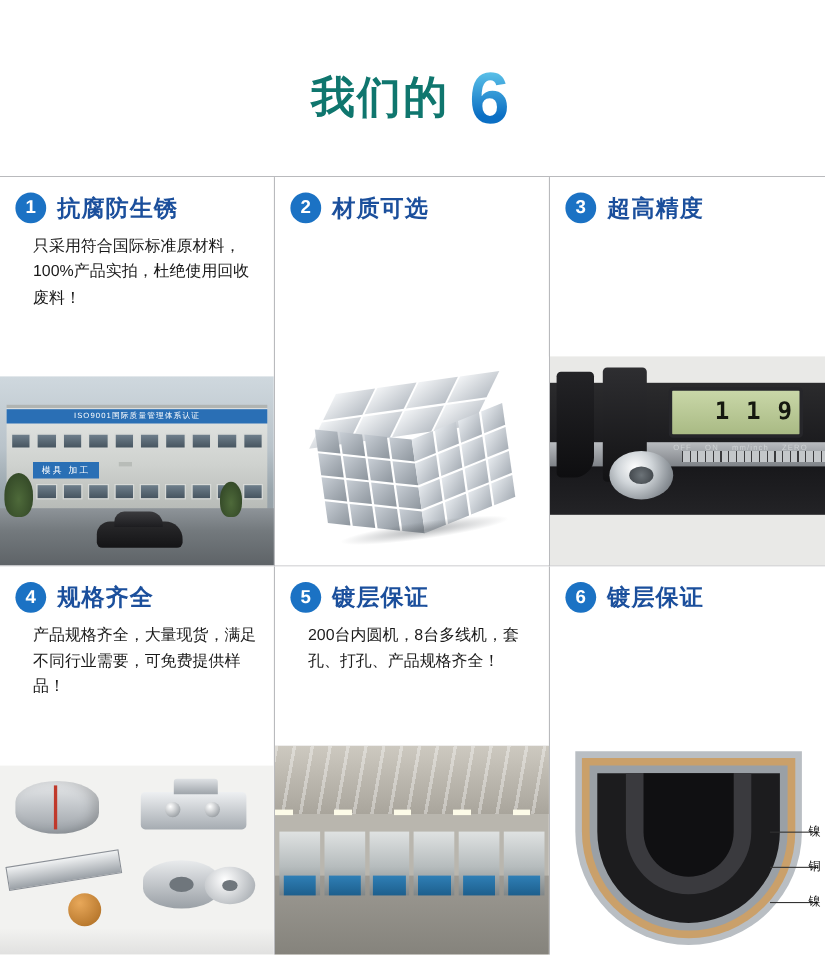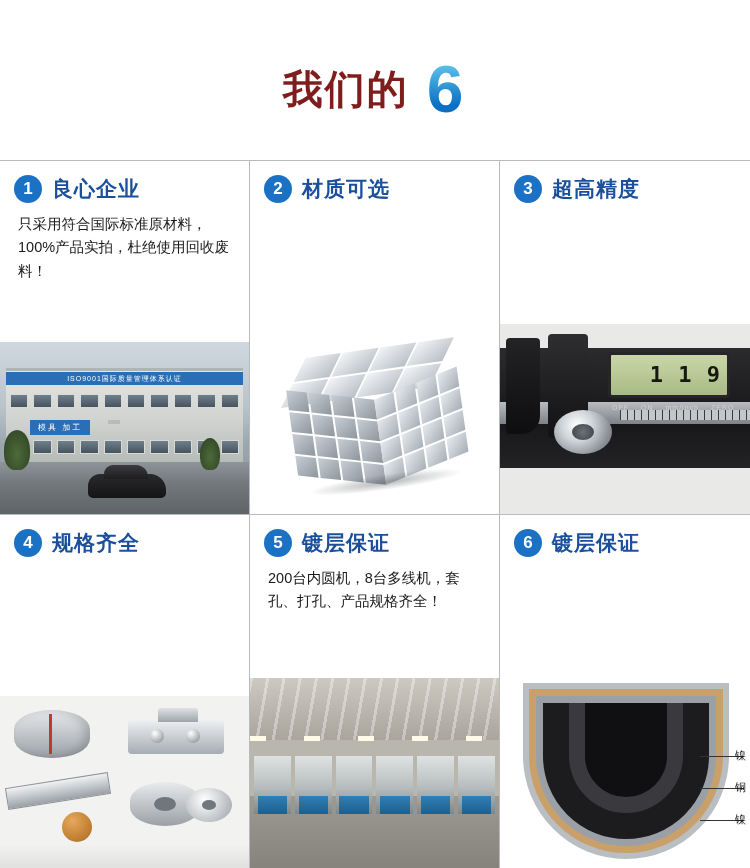--- a/index.html
+++ b/index.html
@@ -27,21 +27,21 @@
   }
   .title-row {
     display: flex;
     align-items: center;
     justify-content: center;
     gap: 14px;
   }
   .title-cn {
     font-size: 40px;
     font-weight: bold;
-    color: #7f1d1d;
+    color: #0f766e;
     letter-spacing: 2px;
     line-height: 1;
   }
   .title-num {
     font-size: 66px;
     font-weight: bold;
     line-height: 1;
     background: linear-gradient(180deg, #6dd3f0 0%, #0b6fc4 75%);
     -webkit-background-clip: text;
     background-clip: text;
@@ -98,21 +98,21 @@
   .cell-title {
     font-size: 21px;
     font-weight: bold;
     color: #1b4f9c;
     letter-spacing: 1px;
   }
   .cell-text {
     font-size: 14.5px;
     line-height: 1.62;
     color: #1a1a1a;
-    margin: 0 0 8px 4px;
+    margin: 0 0 8px 16px;
   }
 
   .media {
     position: absolute;
     left: 0; right: 0; bottom: 0;
     overflow: hidden;
     padding-left: 25px;
   }
 
   
@@ -395,21 +395,21 @@
       <span class="title-cn">我们的</span>
       <span class="title-num">6</span>
     </div>
   </div>
 
   <div class="grid">
 
     <div class="cell">
       <div class="cell-head">
         <div class="badge">1</div>
-        <div class="cell-title">良心企业</div>
+        <div class="cell-title">抗腐防生锈</div>
       </div>
       <p class="cell-text">只采用符合国际标准原材料，100%产品实拍，杜绝使用回收废料！</p>
       <div class="media m1">
         <div class="bld-sky"></div>
         <div class="bld-body"></div>
         <div class="bld-band">
           <span>ISO9001国际质量管理体系认证</span>
         </div>
         <div class="win-row" style="top:52px">
           <i></i>
@@ -524,20 +524,21 @@
           <span>ZERO</span>
         </div>
       </div>
     </div>
 
     <div class="cell">
       <div class="cell-head">
         <div class="badge">4</div>
         <div class="cell-title">规格齐全</div>
       </div>
+      <p class="cell-text">产品规格齐全，大量现货，满足不同行业需要，可免费提供样品！</p>
       <div class="media m4">
         <div class="disc-stack"></div>
         <div class="block-bar"></div>
         <div class="plate">
             <i></i>
             <i></i>
           </div>
         <div class="ring-stack"></div>
         <div class="ring2"></div>
         <div class="coin"></div>

